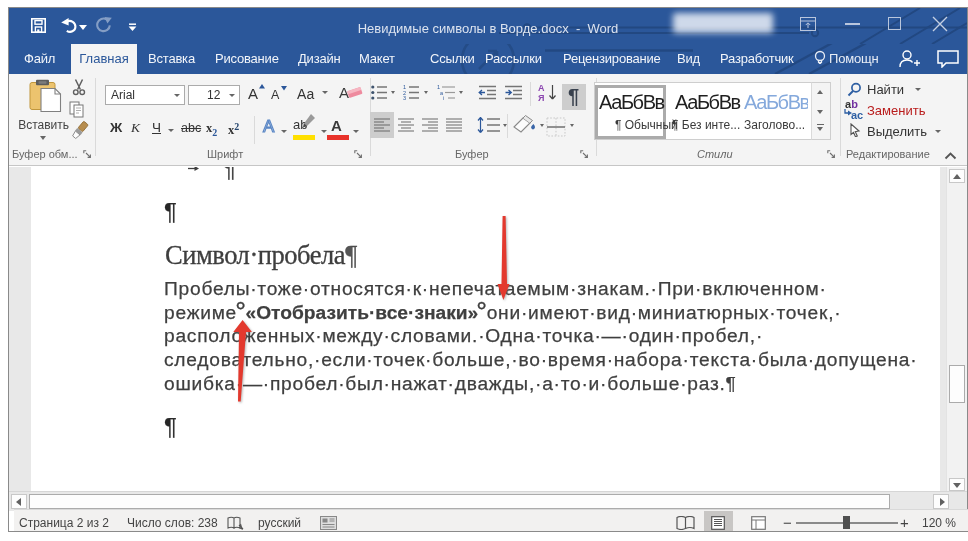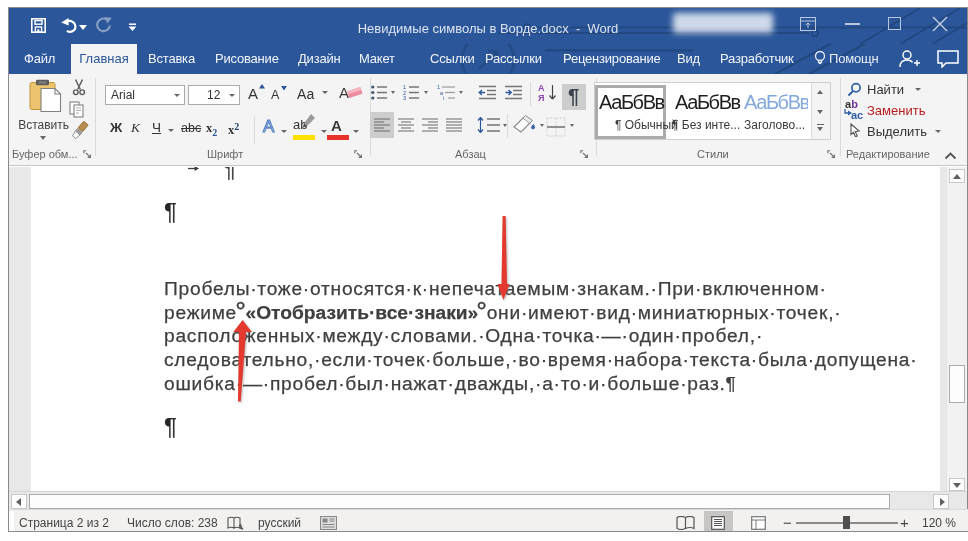--- a/index.html
+++ b/index.html
@@ -315,25 +315,25 @@
     <div class="abs" style="left:926px;top:56px;width:0;height:0;border-left:3px solid transparent;border-right:3px solid transparent;border-top:3.5px solid #666;"></div>
 
     <div class="glabel" style="left:3px;width:auto;">Буфер обм...</div>
     <svg class="abs" width="10" height="10" viewBox="0 0 10 10" style="left:74px;top:76px;">
         <path d="M0.8 3.2 V0.8 H3.2 M3 3 L7.2 7.2 M7.4 4.6 V7.4 H4.6" stroke="#707070" stroke-width="1.1" fill="none"></path>
       </svg>
     <div class="glabel" style="left:198px;width:auto;">Шрифт</div>
     <svg class="abs" width="10" height="10" viewBox="0 0 10 10" style="left:345px;top:76px;">
         <path d="M0.8 3.2 V0.8 H3.2 M3 3 L7.2 7.2 M7.4 4.6 V7.4 H4.6" stroke="#707070" stroke-width="1.1" fill="none"></path>
       </svg>
-    <div class="glabel" style="left:446px;width:auto;">Абзац</div>
+    <div class="glabel" style="left:446px;width:auto;">Буфер</div>
     <svg class="abs" width="10" height="10" viewBox="0 0 10 10" style="left:571px;top:76px;">
         <path d="M0.8 3.2 V0.8 H3.2 M3 3 L7.2 7.2 M7.4 4.6 V7.4 H4.6" stroke="#707070" stroke-width="1.1" fill="none"></path>
       </svg>
-    <div class="glabel" style="left:688px;width:auto;">Стили</div>
+    <div class="glabel" style="left:688px;width:auto;font-style:italic;">Стили</div>
     <svg class="abs" width="10" height="10" viewBox="0 0 10 10" style="left:818px;top:76px;">
         <path d="M0.8 3.2 V0.8 H3.2 M3 3 L7.2 7.2 M7.4 4.6 V7.4 H4.6" stroke="#707070" stroke-width="1.1" fill="none"></path>
       </svg>
     <div class="glabel" style="left:837px;width:auto;">Редактирование</div>
     <svg class="abs" width="13" height="8" viewBox="0 0 13 8" style="left:935px;top:78px;">
         <path d="M1.5 6.5 L6.5 1.5 L11.5 6.5" stroke="#555" stroke-width="1.9" fill="none"></path>
       </svg>
   </div>
   <div id="docarea">
     <div id="page"></div>
@@ -346,20 +346,21 @@
           <div style="margin:4px auto 0;width:0;height:0;border-left:4px solid transparent;border-right:4px solid transparent;border-top:5px solid #606060;"></div>
         </div>
     </div>
 
     <svg class="abs" width="12" height="8" viewBox="0 0 12 8" style="left:179px;top:-1px;">
         <path d="M0 2.5 h9" stroke="#3f3f3f" stroke-width="1.3"></path>
         <path d="M6.5 0 L11 2.5 L6.5 5 z" fill="#3f3f3f"></path>
       </svg>
     <div class="doctxt" style="left:214px;top:-12px;font-size:24px;">¶</div>
     <div class="doctxt" style="left:155px;top:31px;font-size:24px;color:#262626;">¶</div>
+    <div class="doctxt" style="left:156px;top:73px;font-family:'Liberation Serif',serif;font-size:26.5px;color:#3e3e3e;letter-spacing:-0.45px;-webkit-text-stroke:0.3px #3e3e3e;">Символ·пробела<span style="color:#555;">¶</span></div>
     <div class="doctxt" id="body1" style="left:155px;top:110px;line-height:23.7px;letter-spacing:0.75px;">
       Пробелы·тоже·относятся·к·непечатаемым·знакам.·При·включенном·<br>
       режиме<span style="display:inline-block;transform:scale(1.4);transform-origin:50% 58%;">°</span><b style="letter-spacing:0;">«Отобразить·все·знаки»</b><span style="display:inline-block;transform:scale(1.4);transform-origin:50% 58%;">°</span>они·имеют·вид·миниатюрных·точек,·<br>
       расположенных·между·словами.·Одна·точка·—·один·пробел,·<br>
       следовательно,·если·точек·больше,·во·время·набора·текста·была·допущена·<br>
       ошибка·—·пробел·был·нажат·дважды,·а·то·и·больше·раз.¶
     </div>
     <div class="doctxt" style="left:155px;top:246px;font-size:24px;color:#262626;">¶</div>
 
     <svg class="abs" width="24" height="90" viewBox="0 0 24 90" style="left:488px;top:48px;filter:drop-shadow(1.8px 1.8px 1.3px rgba(110,110,110,0.5));">

